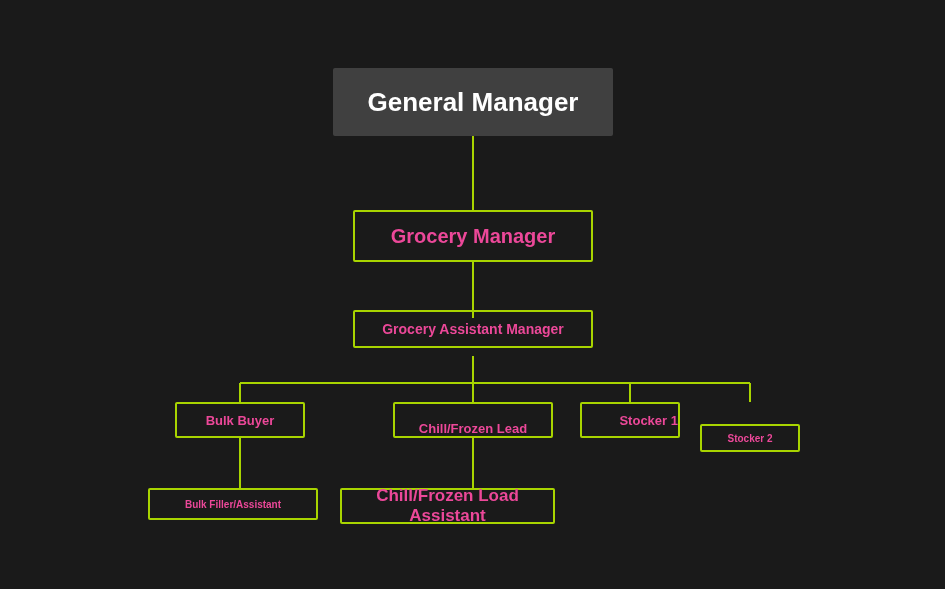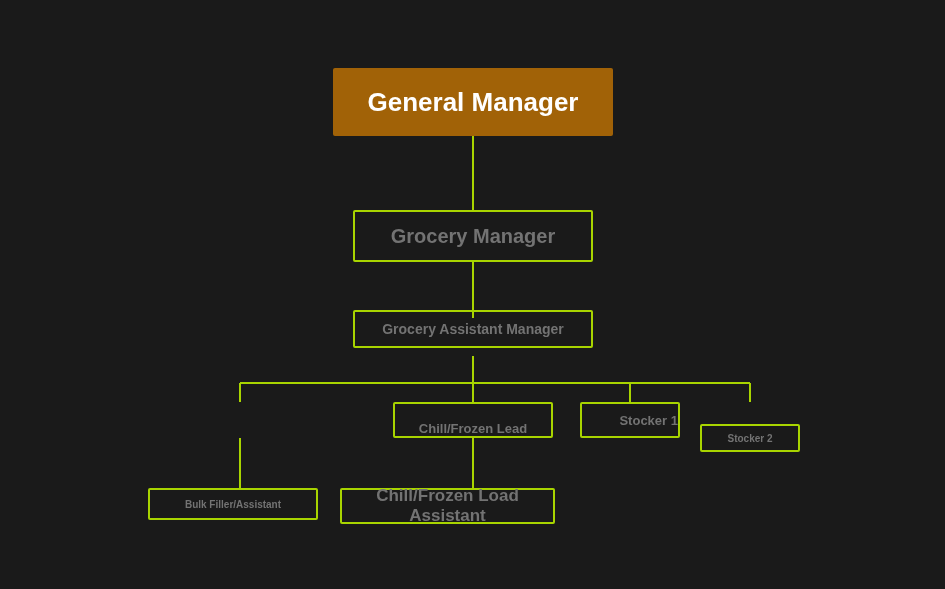--- a/index.html
+++ b/index.html
@@ -34,33 +34,33 @@
       display: flex;
       align-items: center;
       justify-content: center;
       text-align: center;
       font-weight: bold;
       color: #ffffff;
       border-radius: 2px;
     }
 
     .node-general {
-      background-color: #a16207;
+      background-color: #404040;
       border: none;
       font-size: 26px;
       width: 280px;
       height: 68px;
       left: 333px;
       top: 68px;
     }
 
     .node-outline {
       background-color: transparent;
       border: 2px solid #a8d400;
-      color: #737373;
+      color: #ec4899;
     }
 
     .node-grocery-manager {
       font-size: 20px;
       width: 240px;
       height: 52px;
       left: 353px;
       top: 210px;
     }
 
@@ -154,20 +154,23 @@
   </div>
 
   <div class="node node-outline node-grocery-manager">
     <span>Grocery Manager</span>
   </div>
 
   <div class="node node-outline node-assistant-manager">
     <span>Grocery Assistant Manager</span>
   </div>
 
+  <div class="node node-outline node-bulk-buyer">
+    <span>Bulk Buyer</span>
+  </div>
 
   <div class="node node-outline node-chill-lead">
     <span>Chill/Frozen Lead</span>
   </div>
 
   <div class="node node-outline node-stocker1">
     <span>Stocker 1</span>
   </div>
 
   <div class="node node-outline node-stocker2">

